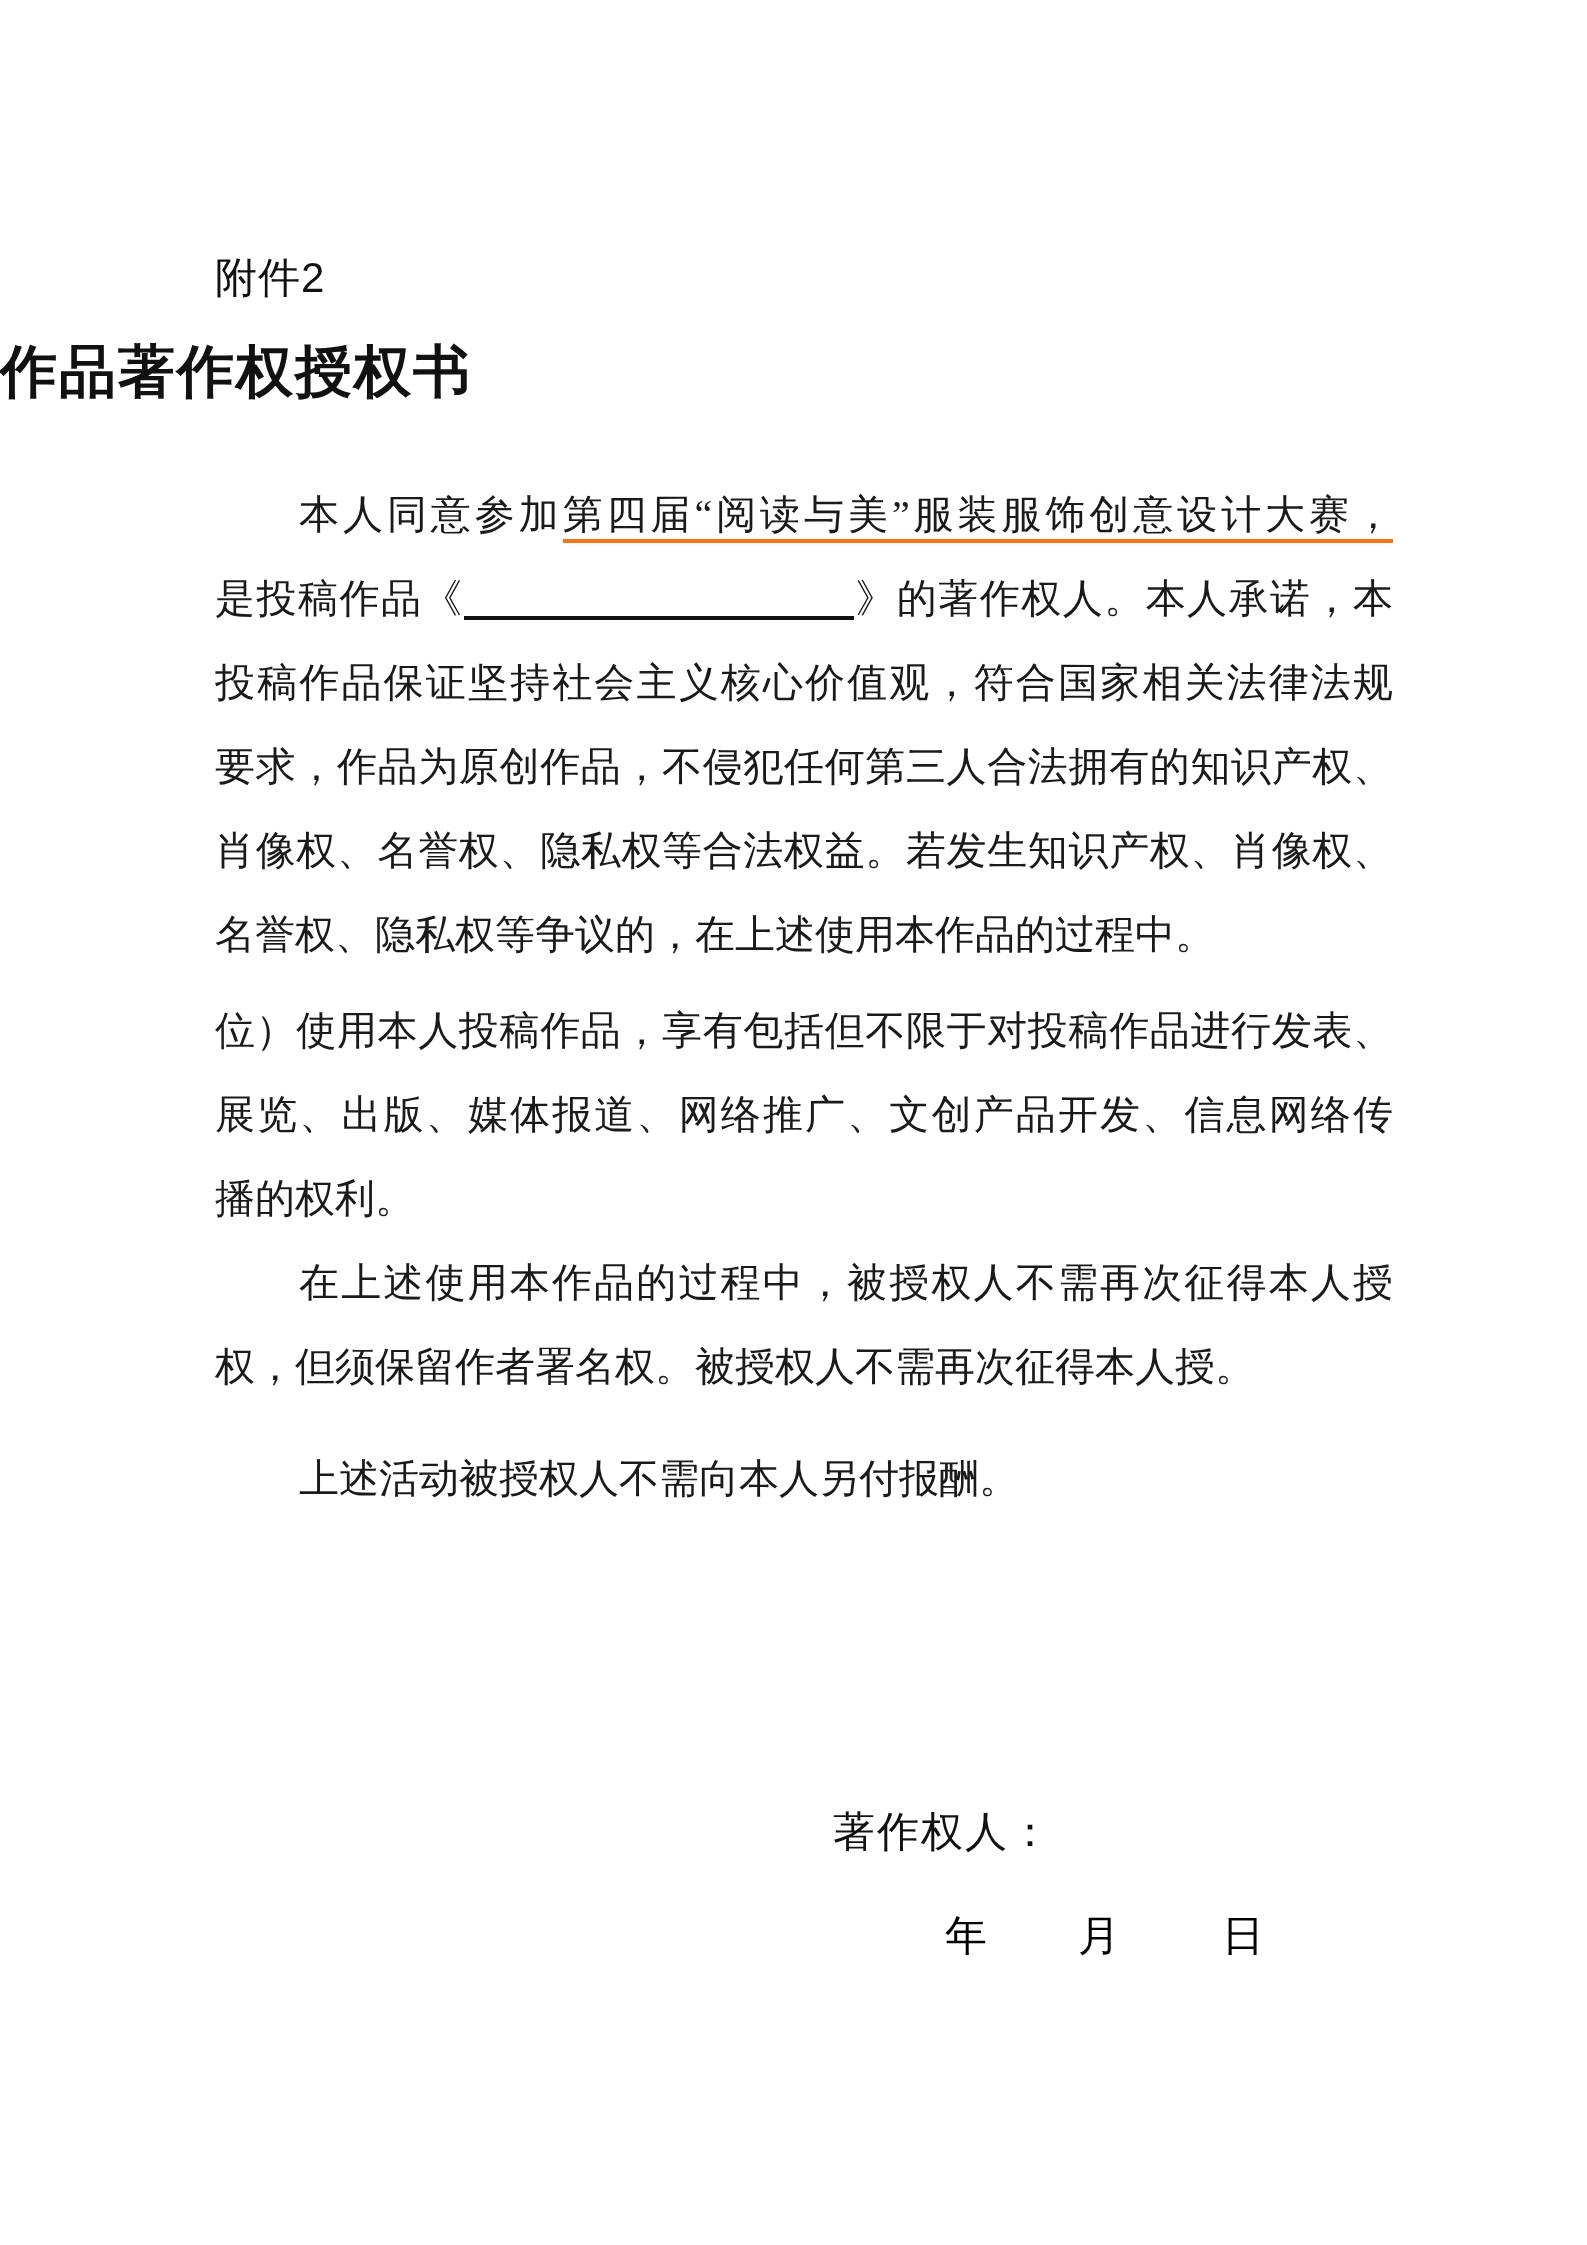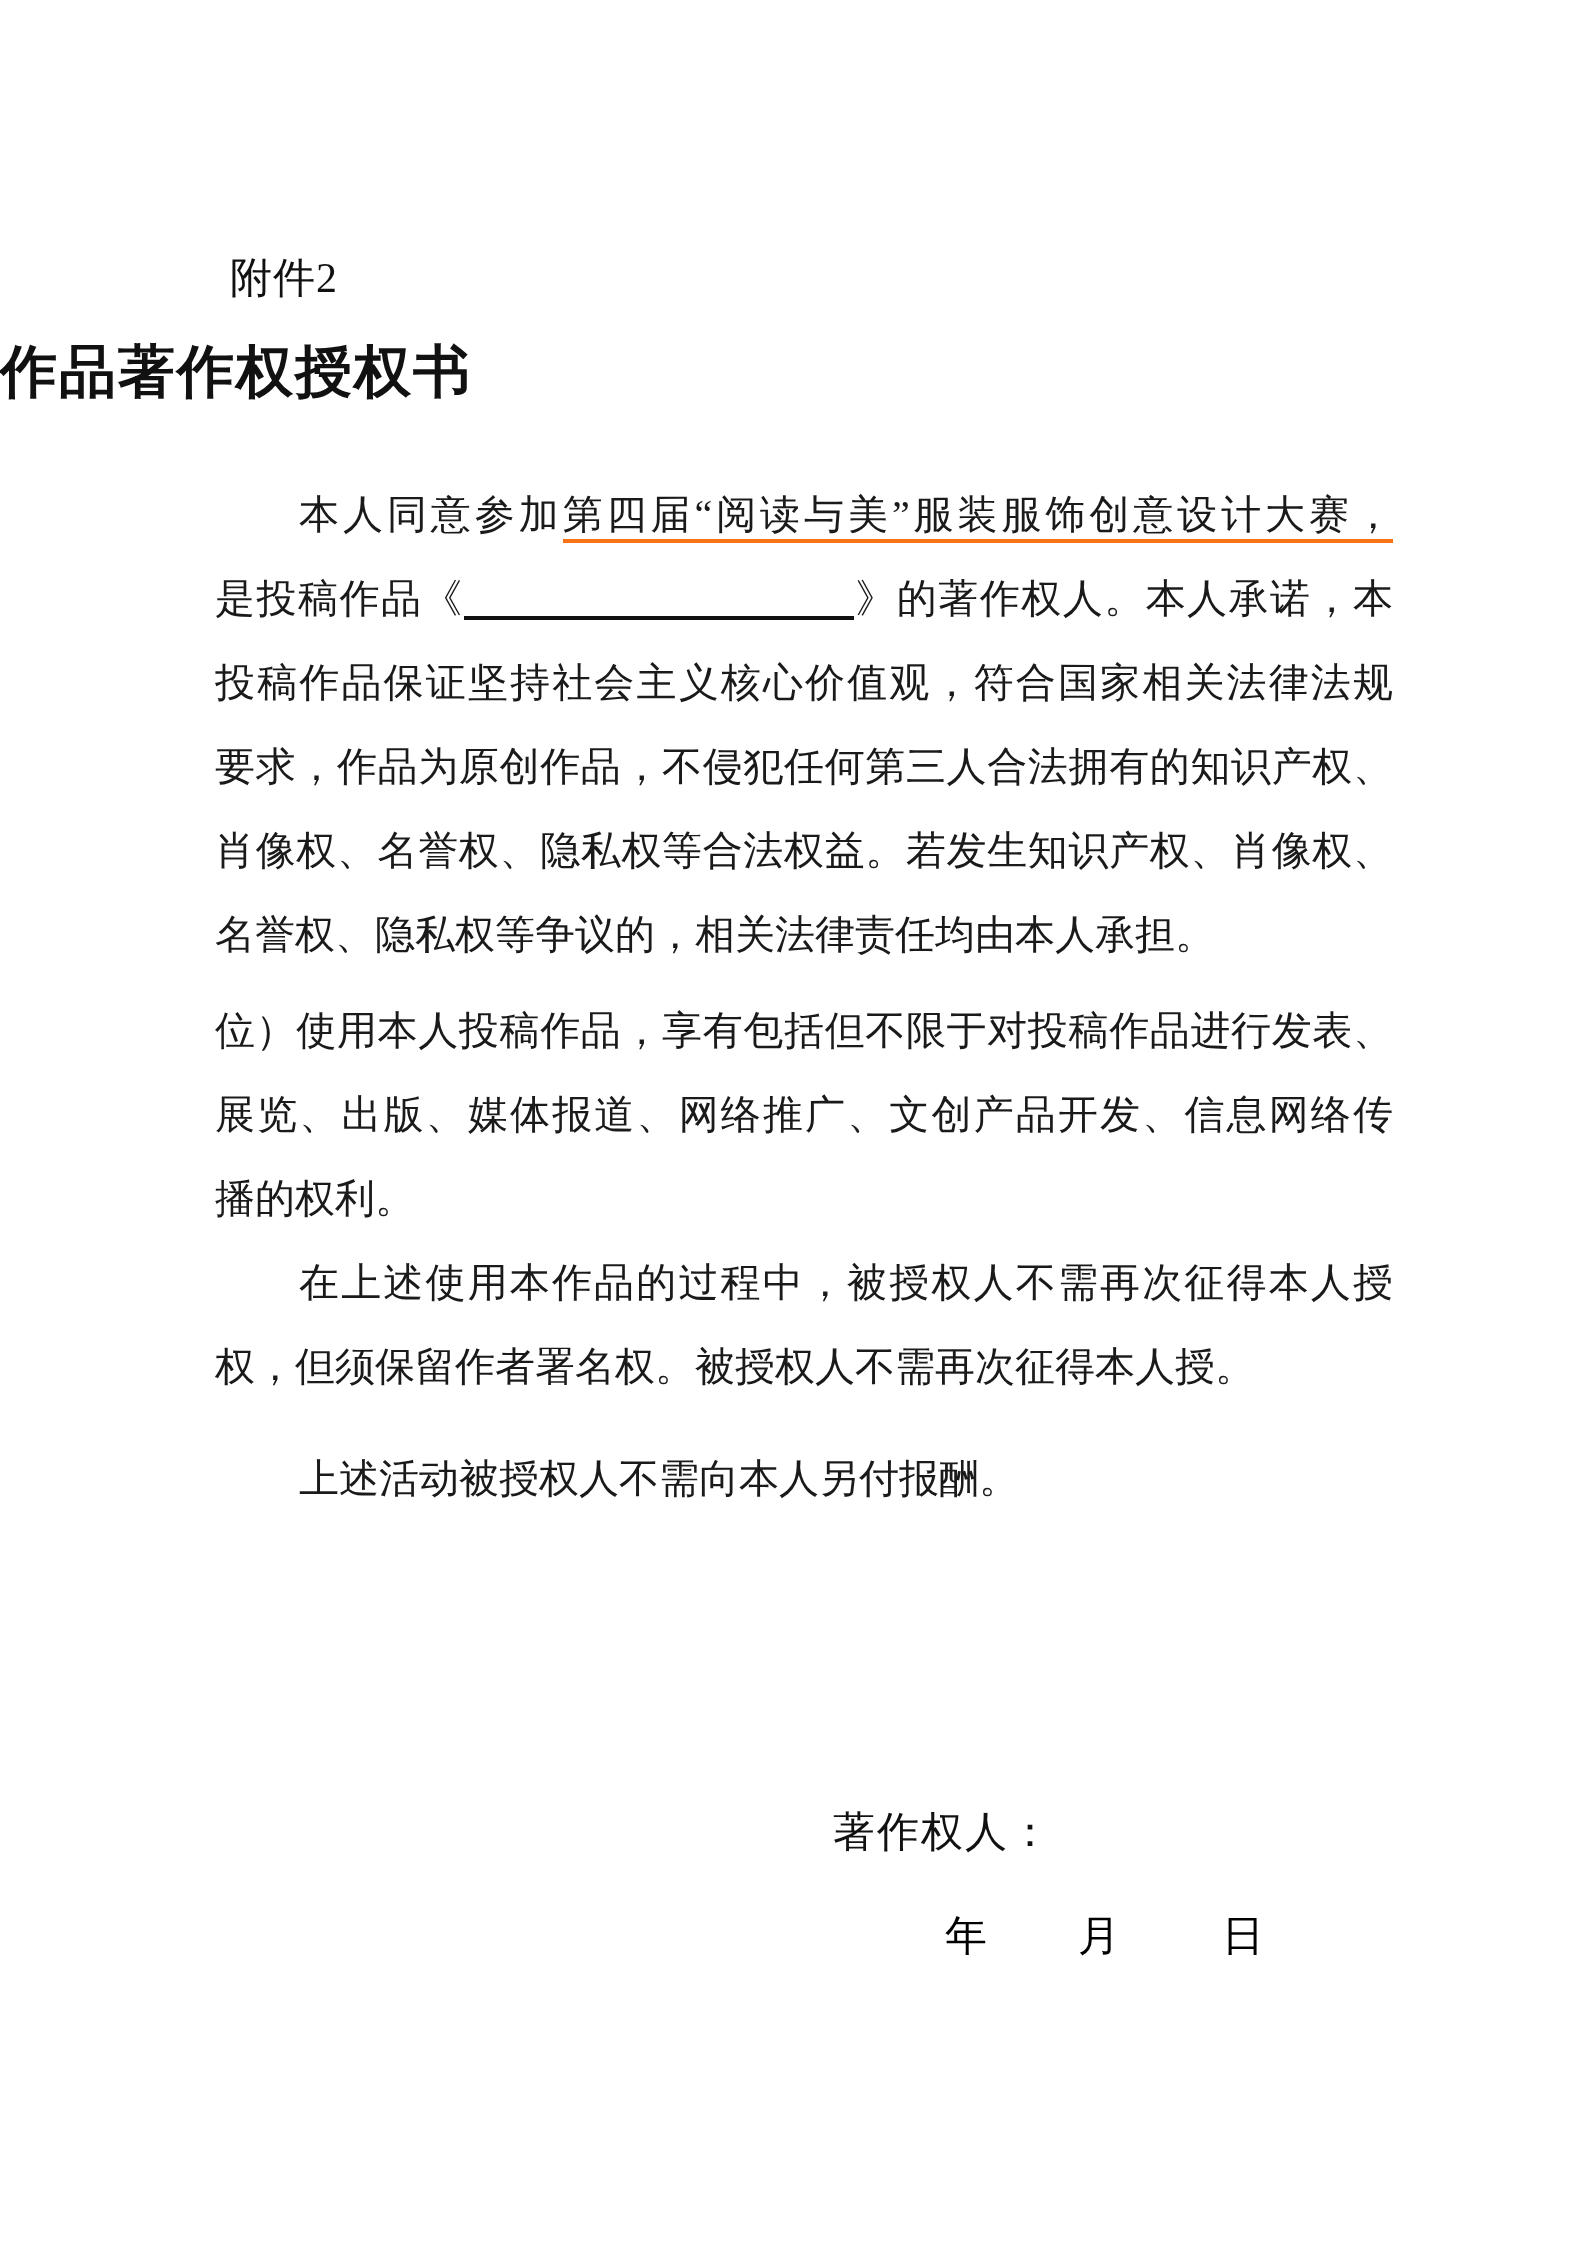--- a/index.html
+++ b/index.html
@@ -14,23 +14,23 @@
   }
   .page {
     position: absolute;
     left: 0; top: 0;
     width: 1587px;
     height: 2245px;
     background: #ffffff;
   }
   .attachment-label {
     position: absolute;
-    left: 230px;
+    left: 215px;
     top: 252px;
-    font-family: Liberation Serif, serif;
+    font-family: Liberation Sans, sans-serif;
     font-size: 42px;
     line-height: 52px;
     letter-spacing: 1px;
     color: #111111;
     text-align: center;
   }
   .doc-title {
     position: absolute;
     left: 0;
     top: 338px;
@@ -113,21 +113,21 @@
     <div class="paragraph para-1">
       <div class="line indent">
         <span>本人同意参加</span><span class="u">第四届“阅读与美”服装服饰创意设计大赛，</span>
       </div>
       <div class="line">
         <span>是投稿作品《</span><span class="blank-underline"></span><span>》的著作权人。本人承诺，本</span>
       </div>
       <div class="line">投稿作品保证坚持社会主义核心价值观，符合国家相关法律法规</div>
       <div class="line">要求，作品为原创作品，不侵犯任何第三人合法拥有的知识产权、</div>
       <div class="line">肖像权、名誉权、隐私权等合法权益。若发生知识产权、肖像权、</div>
-      <div class="line last">名誉权、隐私权等争议的，相关法律责任均由本人承担。</div>
+      <div class="line last">名誉权、隐私权等争议的，在上述使用本作品的过程中。</div>
     </div>
 
     <div class="paragraph para-2">
       <div class="line">位）使用本人投稿作品，享有包括但不限于对投稿作品进行发表、</div>
       <div class="line">展览、出版、媒体报道、网络推广、文创产品开发、信息网络传</div>
       <div class="line last">播的权利。</div>
     </div>
 
     <div class="paragraph para-3">
       <div class="line indent">在上述使用本作品的过程中，被授权人不需再次征得本人授</div>

